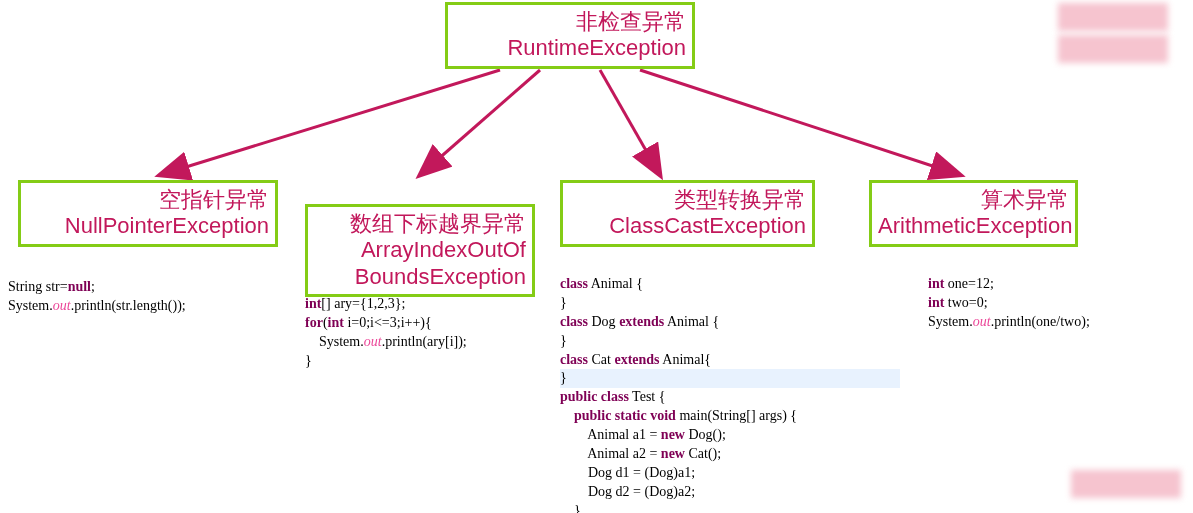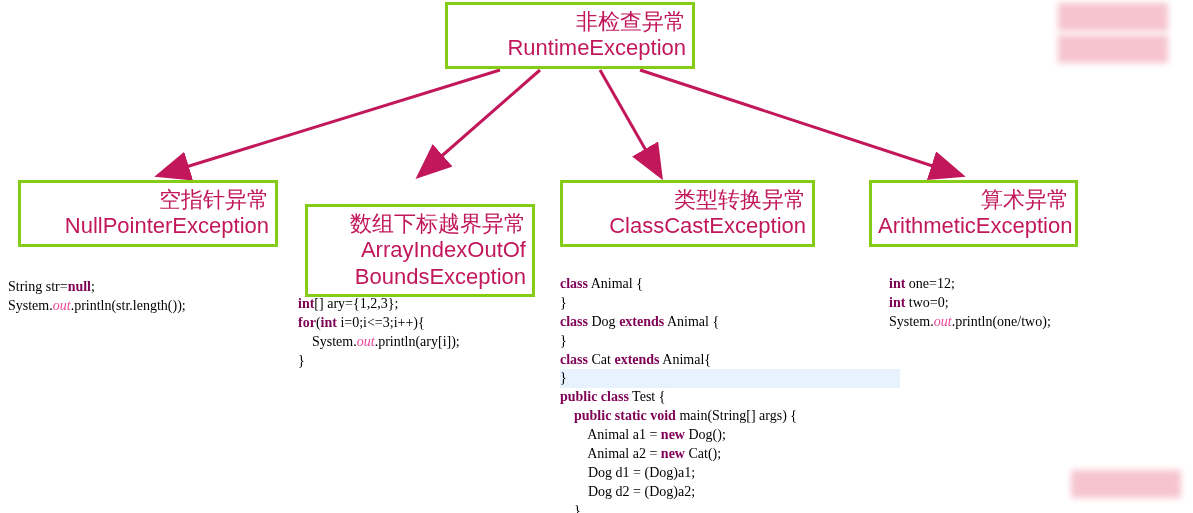--- a/index.html
+++ b/index.html
@@ -79,38 +79,38 @@
 
 <div class="node" style="left:560px; top:180px; width:255px;"><span>类型转换异常</span>
 <span>ClassCastException</span></div>
 
 <div class="node" style="left:869px; top:180px; width:209px;"><span>算术异常</span>
 <span>ArithmeticException</span></div>
 
 <div class="code" style="left:8px; top:278px;">String str=<span class="kw">null</span>;
 System.<span class="out">out</span>.println(str.length());</div>
 
-<div class="code" style="left:298px; top:295px;"><span class="kw">int</span>[] ary={1,2,3};
+<div class="code" style="left:305px; top:295px;"><span class="kw">int</span>[] ary={1,2,3};
 <span class="kw">for</span>(<span class="kw">int</span> i=0;i&lt;=3;i++){
     System.<span class="out">out</span>.println(ary[i]);
 }</div>
 
 <div class="code" style="left:560px; top:275px;"><span class="kw">class</span> Animal {
 }
 <span class="kw">class</span> Dog <span class="kw">extends</span> Animal {
 }
 <span class="kw">class</span> Cat <span class="kw">extends</span> Animal{
 <span class="highlight-line">}</span>
 <span class="kw">public class</span> Test {
     <span class="kw">public static void</span> main(String[] args) {
         Animal a1 = <span class="kw">new</span> Dog();
         Animal a2 = <span class="kw">new</span> Cat();
         Dog d1 = (Dog)a1;
         Dog d2 = (Dog)a2;
     }</div>
 
-<div class="code" style="left:889px; top:275px;"><span class="kw">int</span> one=12;
+<div class="code" style="left:928px; top:275px;"><span class="kw">int</span> one=12;
 <span class="kw">int</span> two=0;
 System.<span class="out">out</span>.println(one/two);</div>
 
 <div class="smudge" style="right:25px; top:3px;  width:110px; height:28px;"></div>
 <div class="smudge" style="right:25px; top:35px; width:110px; height:28px;"></div>
 <div class="smudge" style="right:12px; bottom:15px; width:110px; height:28px;"></div>
 
 </body></html>

